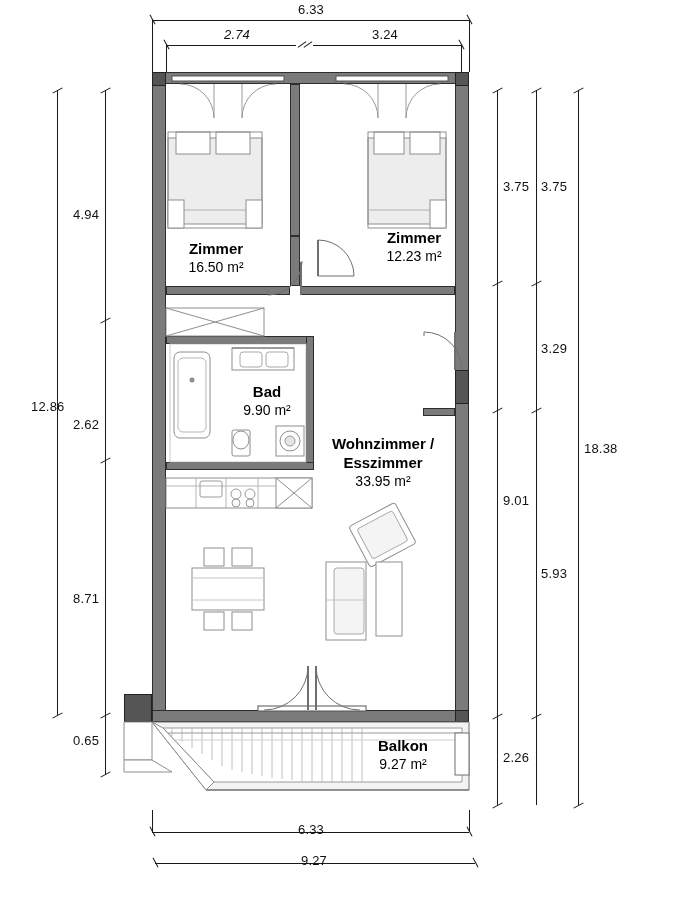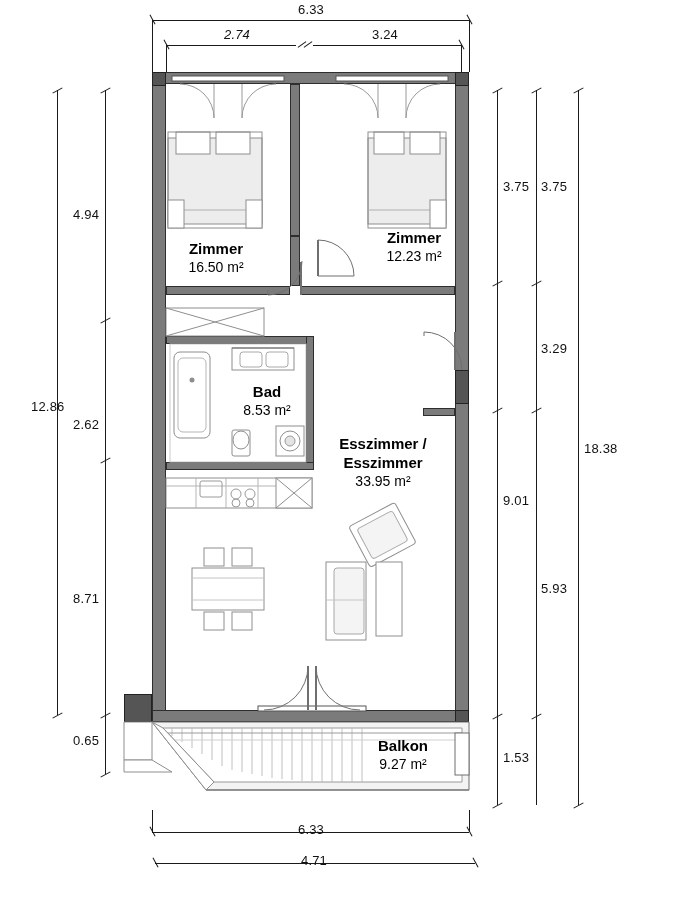--- a/index.html
+++ b/index.html
@@ -146,46 +146,46 @@
 
   <div class="dline-v" style="left:497px; top:90px; height:715px;"></div>
   <div class="tick-h" style="left:492px; top:90px;"></div>
   <div class="tick-h" style="left:492px; top:283px;"></div>
   <div class="tick-h" style="left:492px; top:410px;"></div>
   <div class="tick-h" style="left:492px; top:716px;"></div>
   <div class="tick-h" style="left:492px; top:805px;"></div>
   <div class="dim vcenter" style="left:503px; top:186px;">3.75</div>
   <div class="dim vcenter" style="left:541px; top:348px;">3.29</div>
   <div class="dim vcenter" style="left:503px; top:500px;">9.01</div>
-  <div class="dim vcenter" style="left:503px; top:757px;">1.53</div>
+  <div class="dim vcenter" style="left:503px; top:757px;">2.26</div>
 
   <div class="dline-v" style="left:536px; top:90px; height:715px;"></div>
   <div class="tick-h" style="left:531px; top:90px;"></div>
   <div class="tick-h" style="left:531px; top:283px;"></div>
   <div class="tick-h" style="left:531px; top:410px;"></div>
   <div class="tick-h" style="left:531px; top:716px;"></div>
   <div class="dim vcenter" style="left:541px; top:186px;">3.75</div>
-  <div class="dim vcenter" style="left:541px; top:573px;margin-top:15px;">5.93</div>
+  <div class="dim vcenter" style="left:541px; top:573px;">5.93</div>
 
   <div class="dline-v" style="left:578px; top:90px; height:715px;"></div>
   <div class="tick-h" style="left:573px; top:90px;"></div>
   <div class="tick-h" style="left:573px; top:805px;"></div>
   <div class="dim vcenter" style="left:584px; top:448px;">18.38</div>
 
   <div class="dline-h" style="left:152px; top:832px; width:317px;"></div>
   <div class="tick" style="left:152px; top:826px;"></div>
   <div class="tick" style="left:469px; top:826px;"></div>
   <div class="dline-v" style="left:152px; top:810px; height:22px;"></div>
   <div class="dline-v" style="left:469px; top:810px; height:22px;"></div>
   <div class="dim center" style="left:311px; top:822px;">6.33</div>
 
   <div class="dline-h" style="left:155px; top:863px; width:320px;"></div>
   <div class="tick" style="left:155px; top:857px;"></div>
   <div class="tick" style="left:475px; top:857px;"></div>
-  <div class="dim center" style="left:314px; top:853px;">4.71</div>
+  <div class="dim center" style="left:314px; top:853px;">9.27</div>
 
   <div class="wall" style="left:152px; top:72px; width:317px; height:12px;"></div>
   <div class="wall" style="left:152px; top:72px; width:14px; height:650px;"></div>
   <div class="wall" style="left:455px; top:72px; width:14px; height:330px;"></div>
   <div class="wall" style="left:455px; top:402px; width:14px; height:320px;"></div>
   <div class="wall" style="left:152px; top:710px; width:317px; height:12px;"></div>
 
   <div class="wall" style="left:290px; top:84px; width:10px; height:152px;"></div>
   <div class="wall" style="left:290px; top:236px; width:10px; height:50px;"></div>
 
@@ -350,25 +350,25 @@
     <span class="room-area">16.50 m²</span>
   </div>
 
   <div class="room-label" style="left:414px; top:229px;">
     <span class="room-name">Zimmer</span>
     <span class="room-area">12.23 m²</span>
   </div>
 
   <div class="room-label" style="left:267px; top:383px;">
     <span class="room-name">Bad</span>
-    <span class="room-area">8.53 m²</span>
+    <span class="room-area">9.90 m²</span>
   </div>
 
   <div class="room-label" style="left:383px; top:435px;">
-    <span class="room-name">Esszimmer /</span>
+    <span class="room-name">Wohnzimmer /</span>
     <span class="room-name">Esszimmer</span>
     <span class="room-area">33.95 m²</span>
   </div>
 
   <div class="room-label" style="left:403px; top:737px;">
     <span class="room-name">Balkon</span>
     <span class="room-area">9.27 m²</span>
   </div>
 
 </div>

